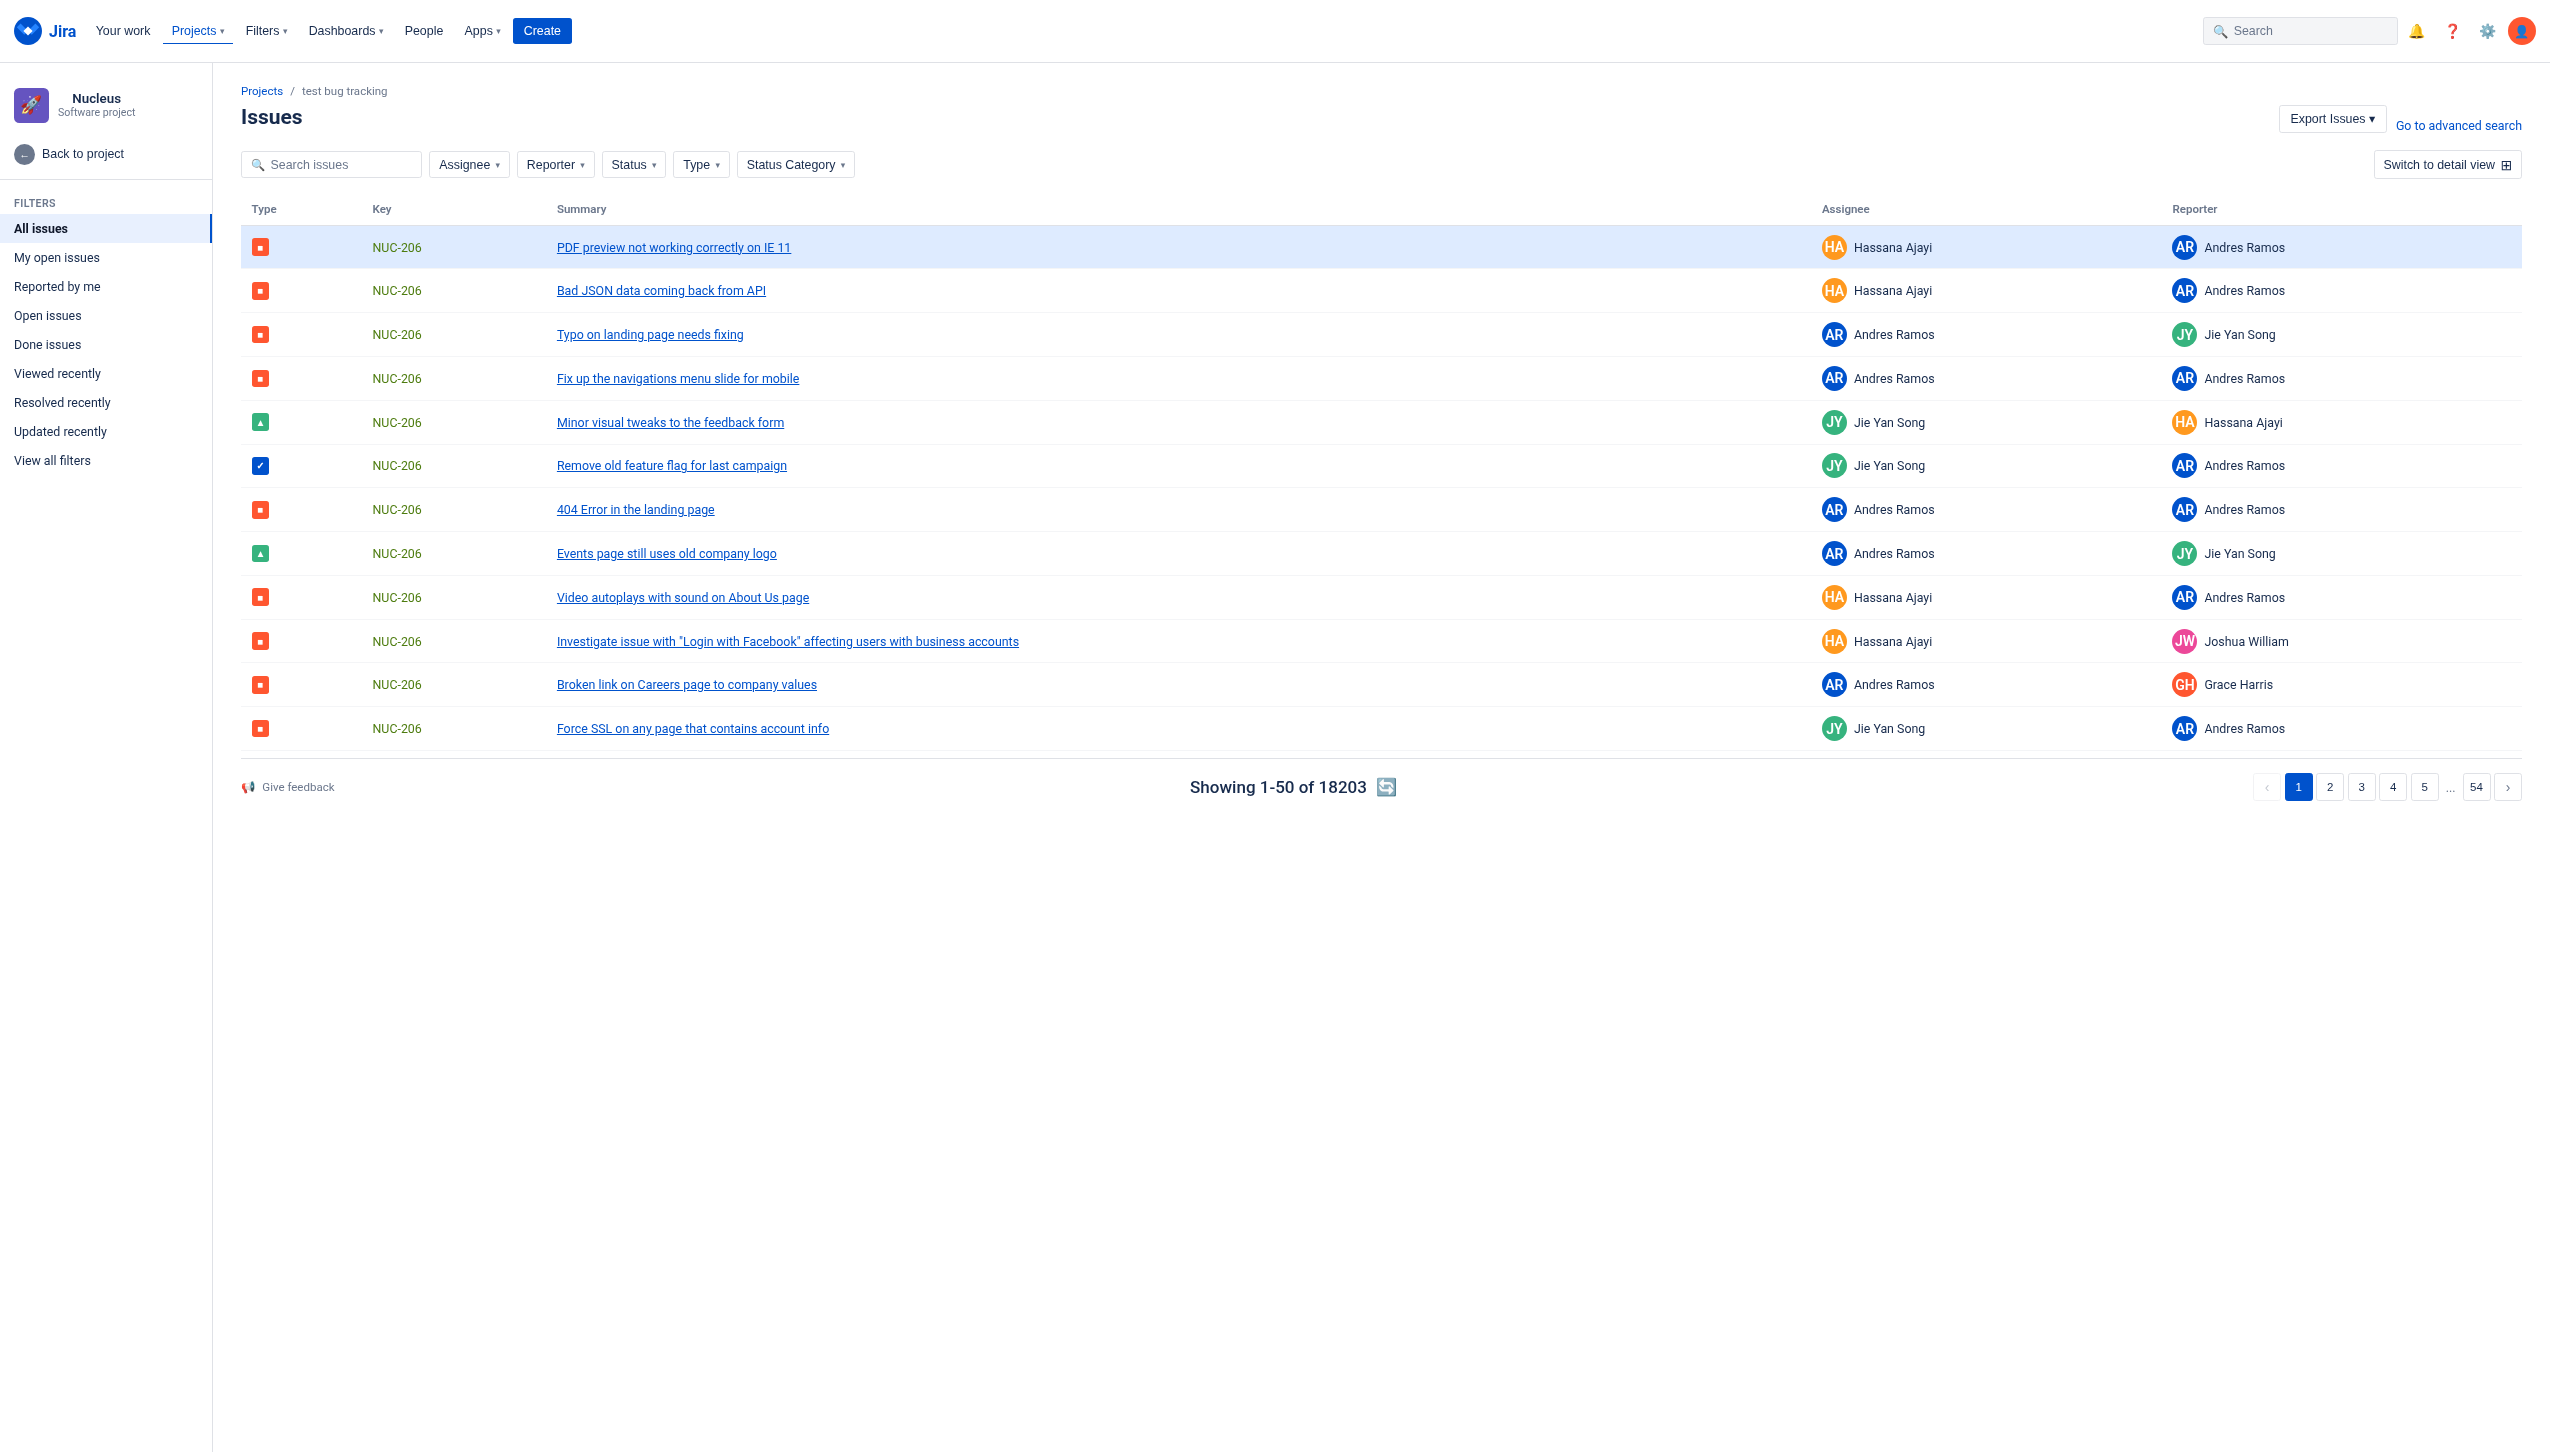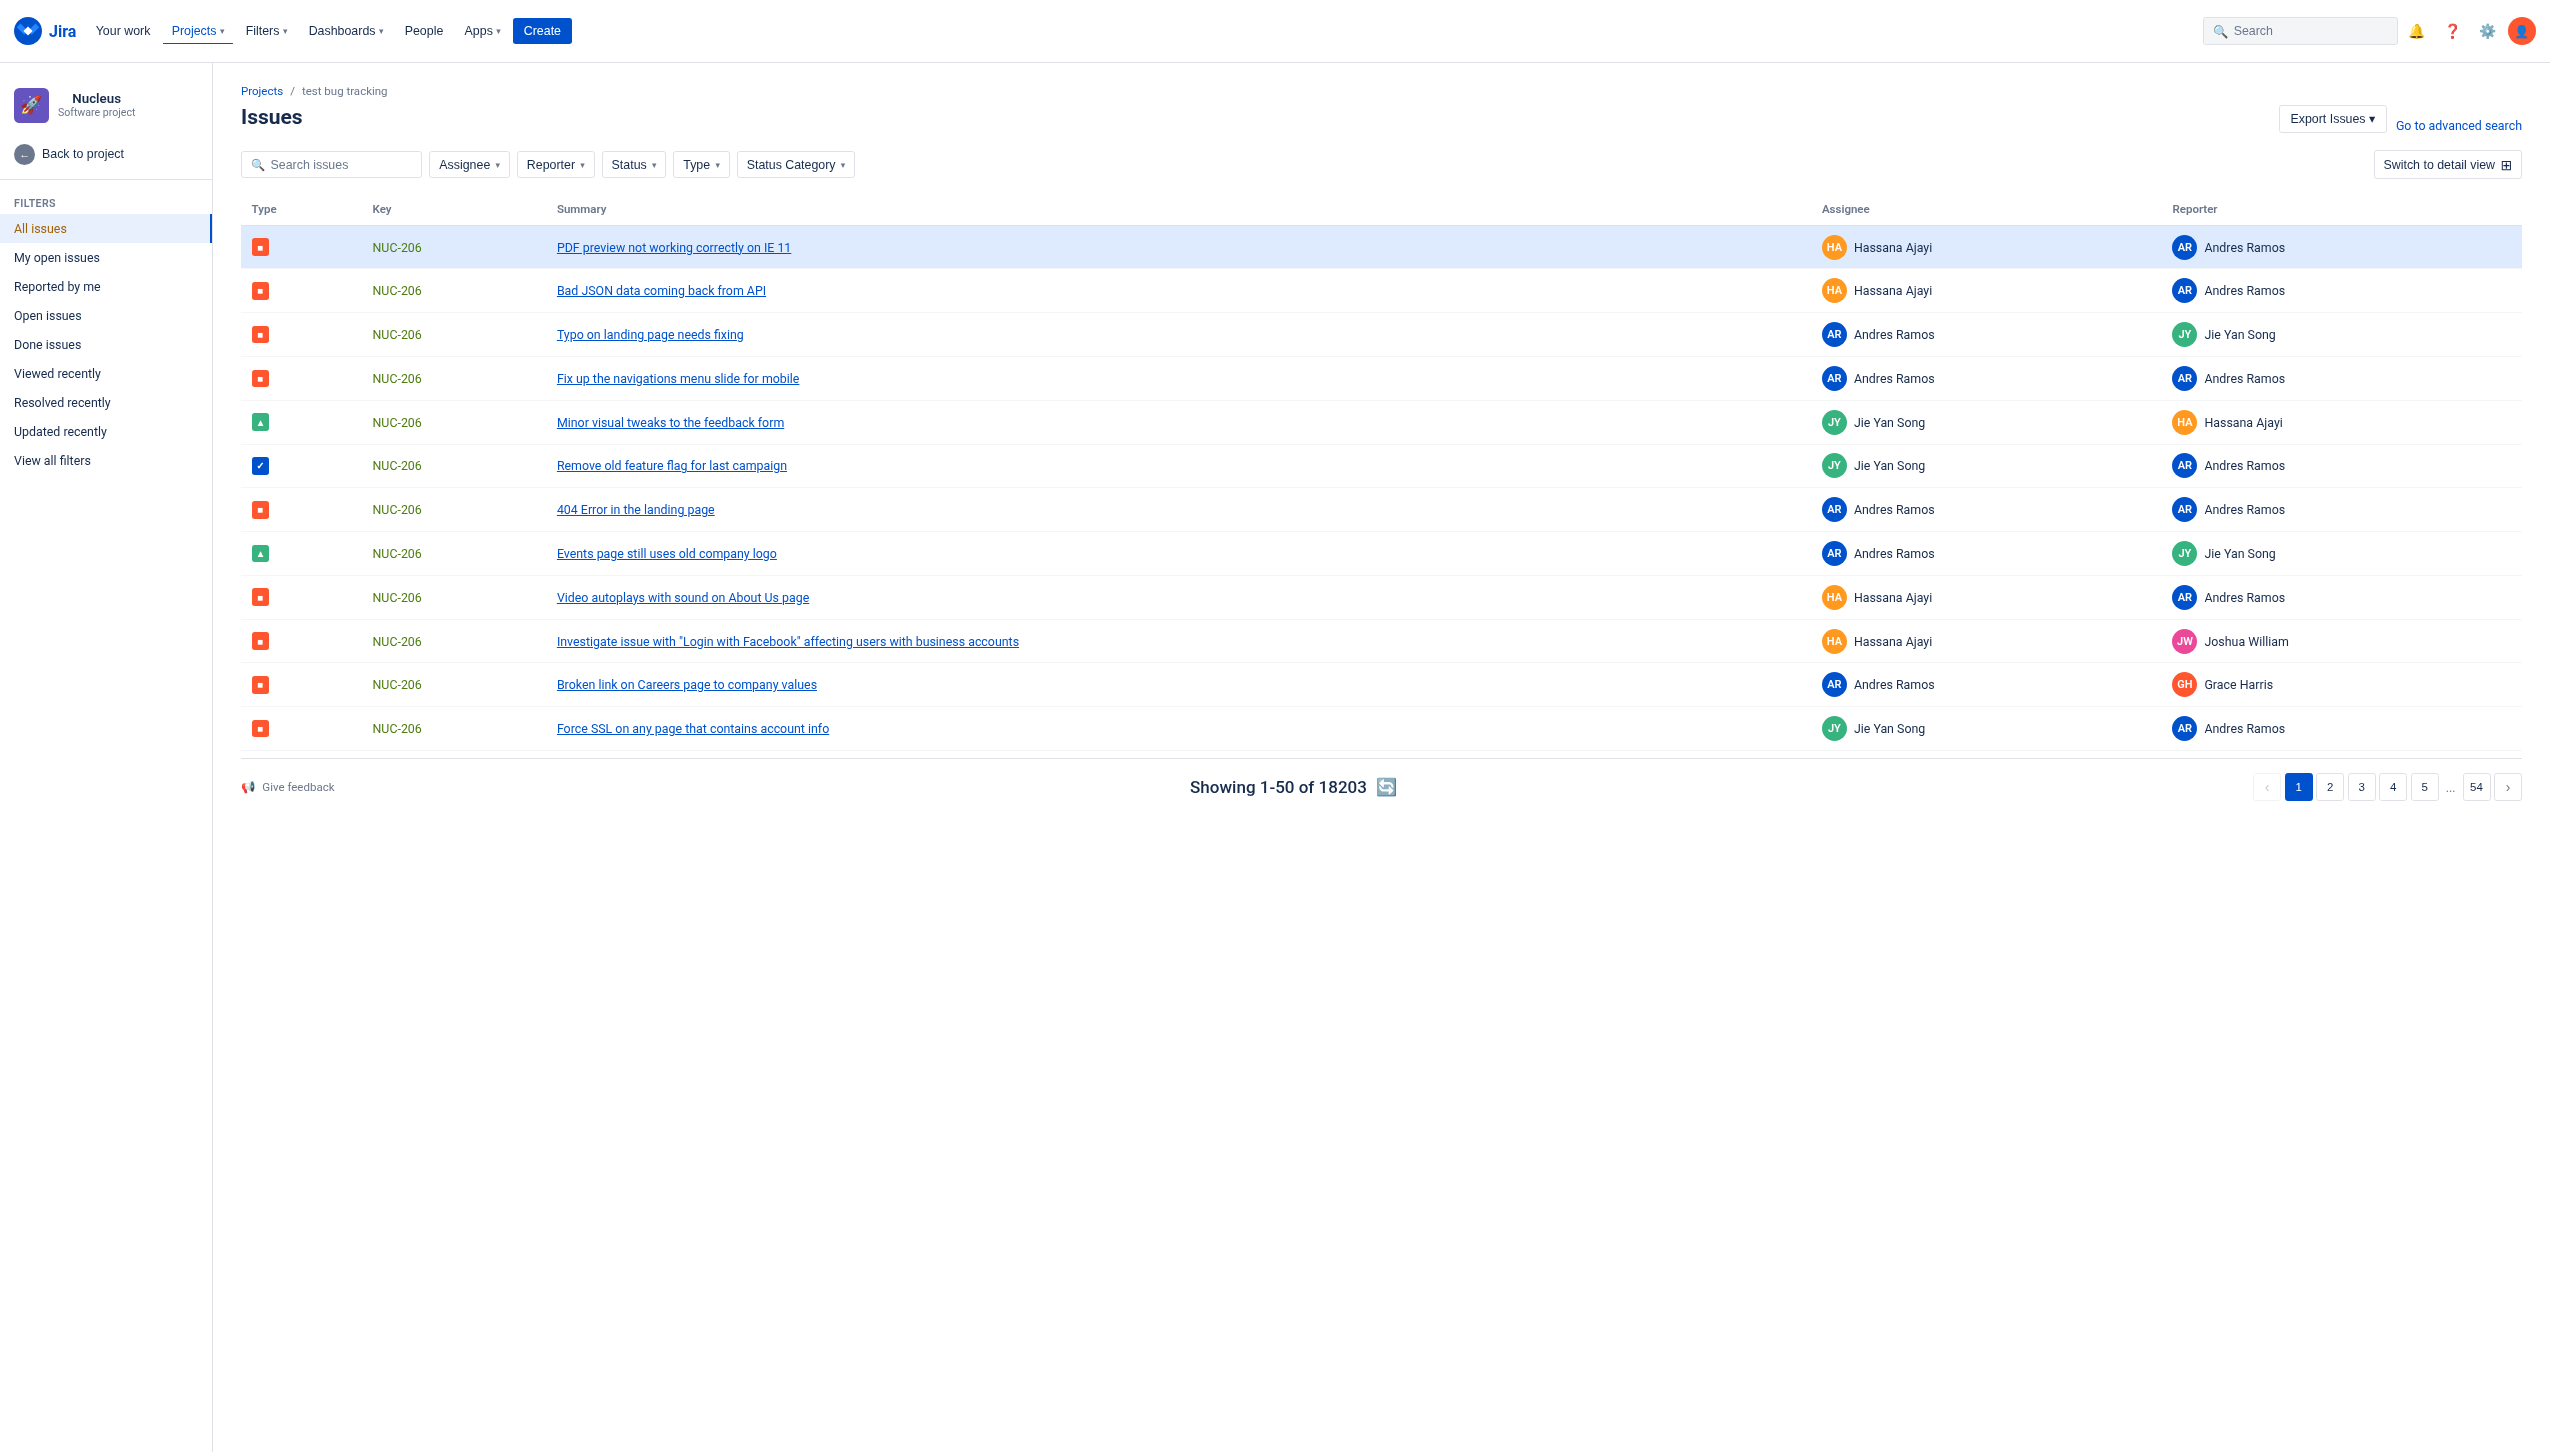--- a/index.html
+++ b/index.html
@@ -66,21 +66,21 @@
     .sidebar-back-icon {
       width: 21px; height: 21px; border-radius: 50%; background: #6b778c;
       display: flex; align-items: center; justify-content: center; color: #fff; font-size: 10.6px;
     }
     .sidebar-divider { height: 0.9px; background: #dfe1e6; margin: 7px 0; }
     .sidebar-section-title { padding: 10.6px 14px 3.5px; font-size: 10.6px; font-weight: 600; color: #6b778c; text-transform: uppercase; letter-spacing: 0.04em; }
     .sidebar-item {
       display: flex; align-items: center; padding: 7px 14px;
       cursor: pointer; font-size: 12.4px; color: #172b4d;
     }
-    .sidebar-item.active { background: #e8f0fe; color: #a16207; font-weight: 400; border-right: 2.7px solid #0052cc; }
+    .sidebar-item.active { background: #e8f0fe; color: #0f172a; font-weight: 700; border-right: 2.7px solid #0052cc; }
 
     
     .main { flex: 1; padding: 21px 28px; overflow-x: auto; }
 
     
     .breadcrumb { display: flex; align-items: center; gap: 7px; font-size: 11.5px; color: #6b778c; margin-bottom: 7px; }
     .breadcrumb a { color: #0052cc; text-decoration: none; }
     .breadcrumb-sep { color: #6b778c; }
 
     
@@ -135,21 +135,21 @@
     .issue-type-story { background: #36b37e; color: #fff; }
     .issue-type-done { background: #0052cc; color: #fff; }
 
     .issue-key { color: #4d7c0f; font-size: 11.5px; white-space: nowrap; }
     .issue-summary { color: #0052cc; cursor: pointer; }
 
     .assignee-cell { display: flex; align-items: center; gap: 7px; }
     .user-avatar {
       width: 25px; height: 25px; border-radius: 50%; overflow: hidden;
       background: #0052cc; display: flex; align-items: center; justify-content: center;
-      color: #fff; font-size: 11px; font-weight: 600; flex-shrink: 0;
+      color: #fff; font-size: 14px; font-weight: 600; flex-shrink: 0;
     }
     .ua-hassana { background: #ff991f; }
     .ua-andres { background: #0052cc; }
     .ua-jie { background: #36b37e; }
     .ua-joshua { background: #ec4899; }
     .ua-grace { background: #ff5630; }
 
     
     .pagination-bar {
       display: flex; align-items: center; justify-content: space-between;

